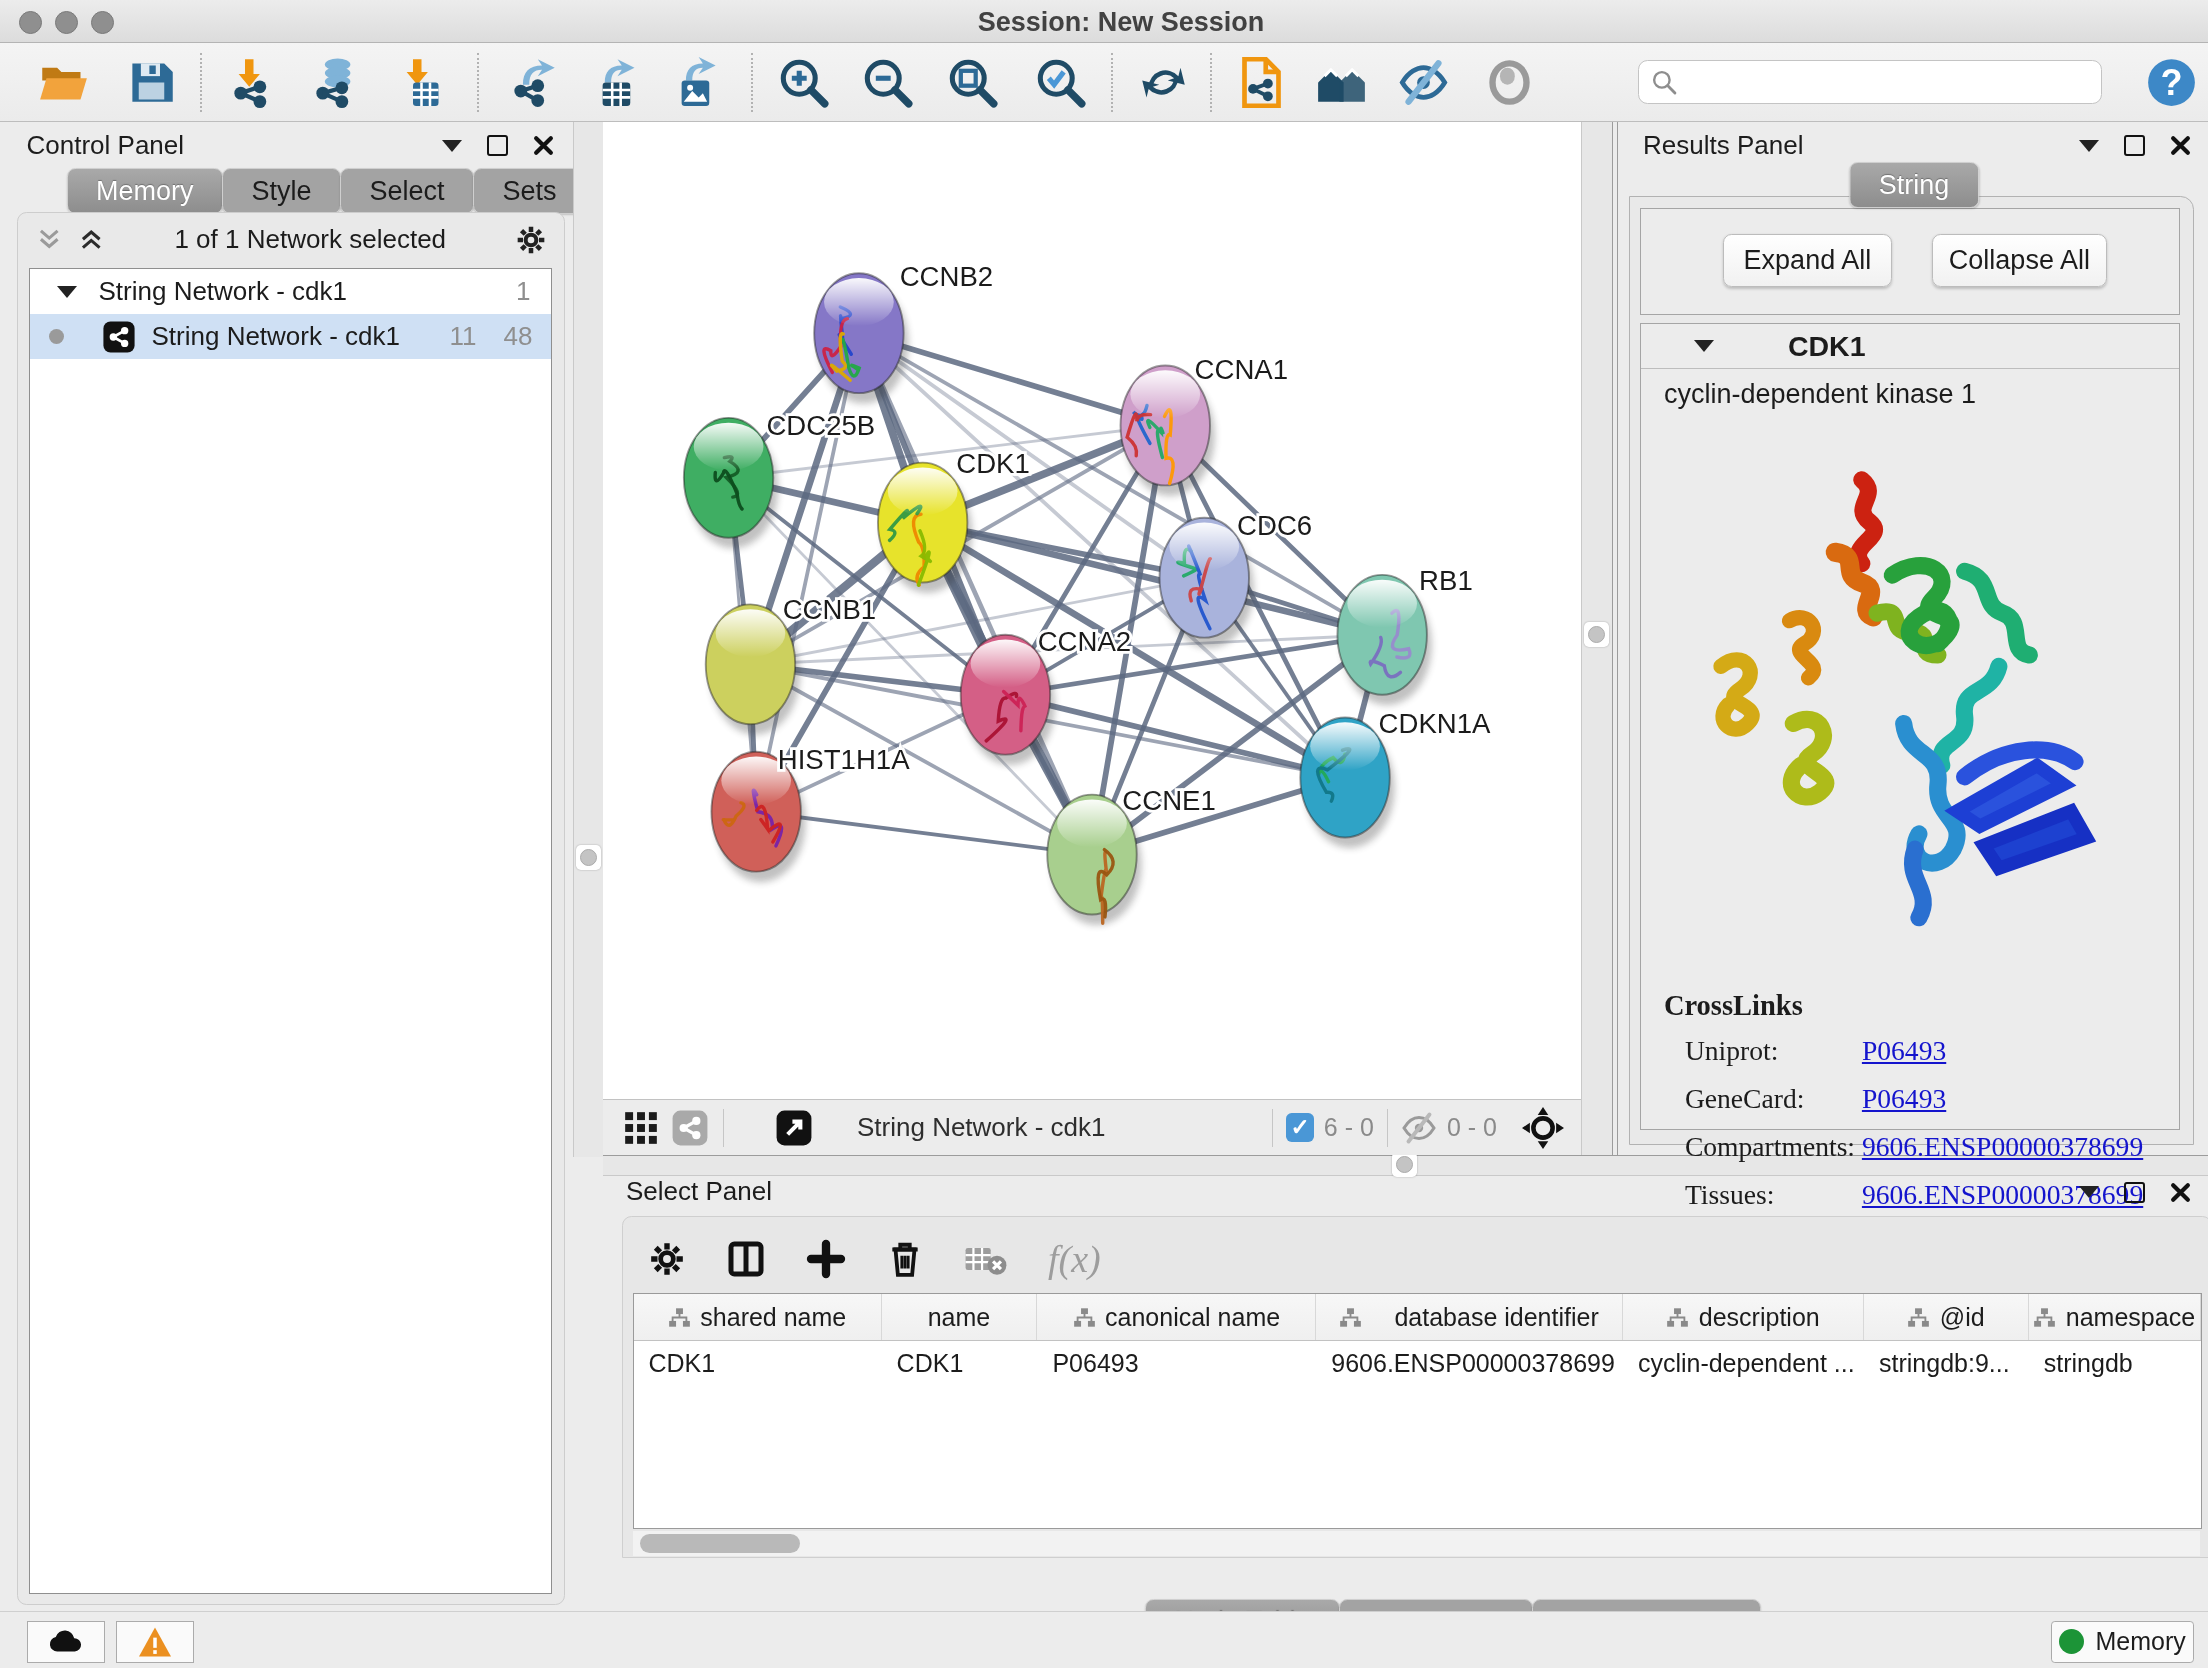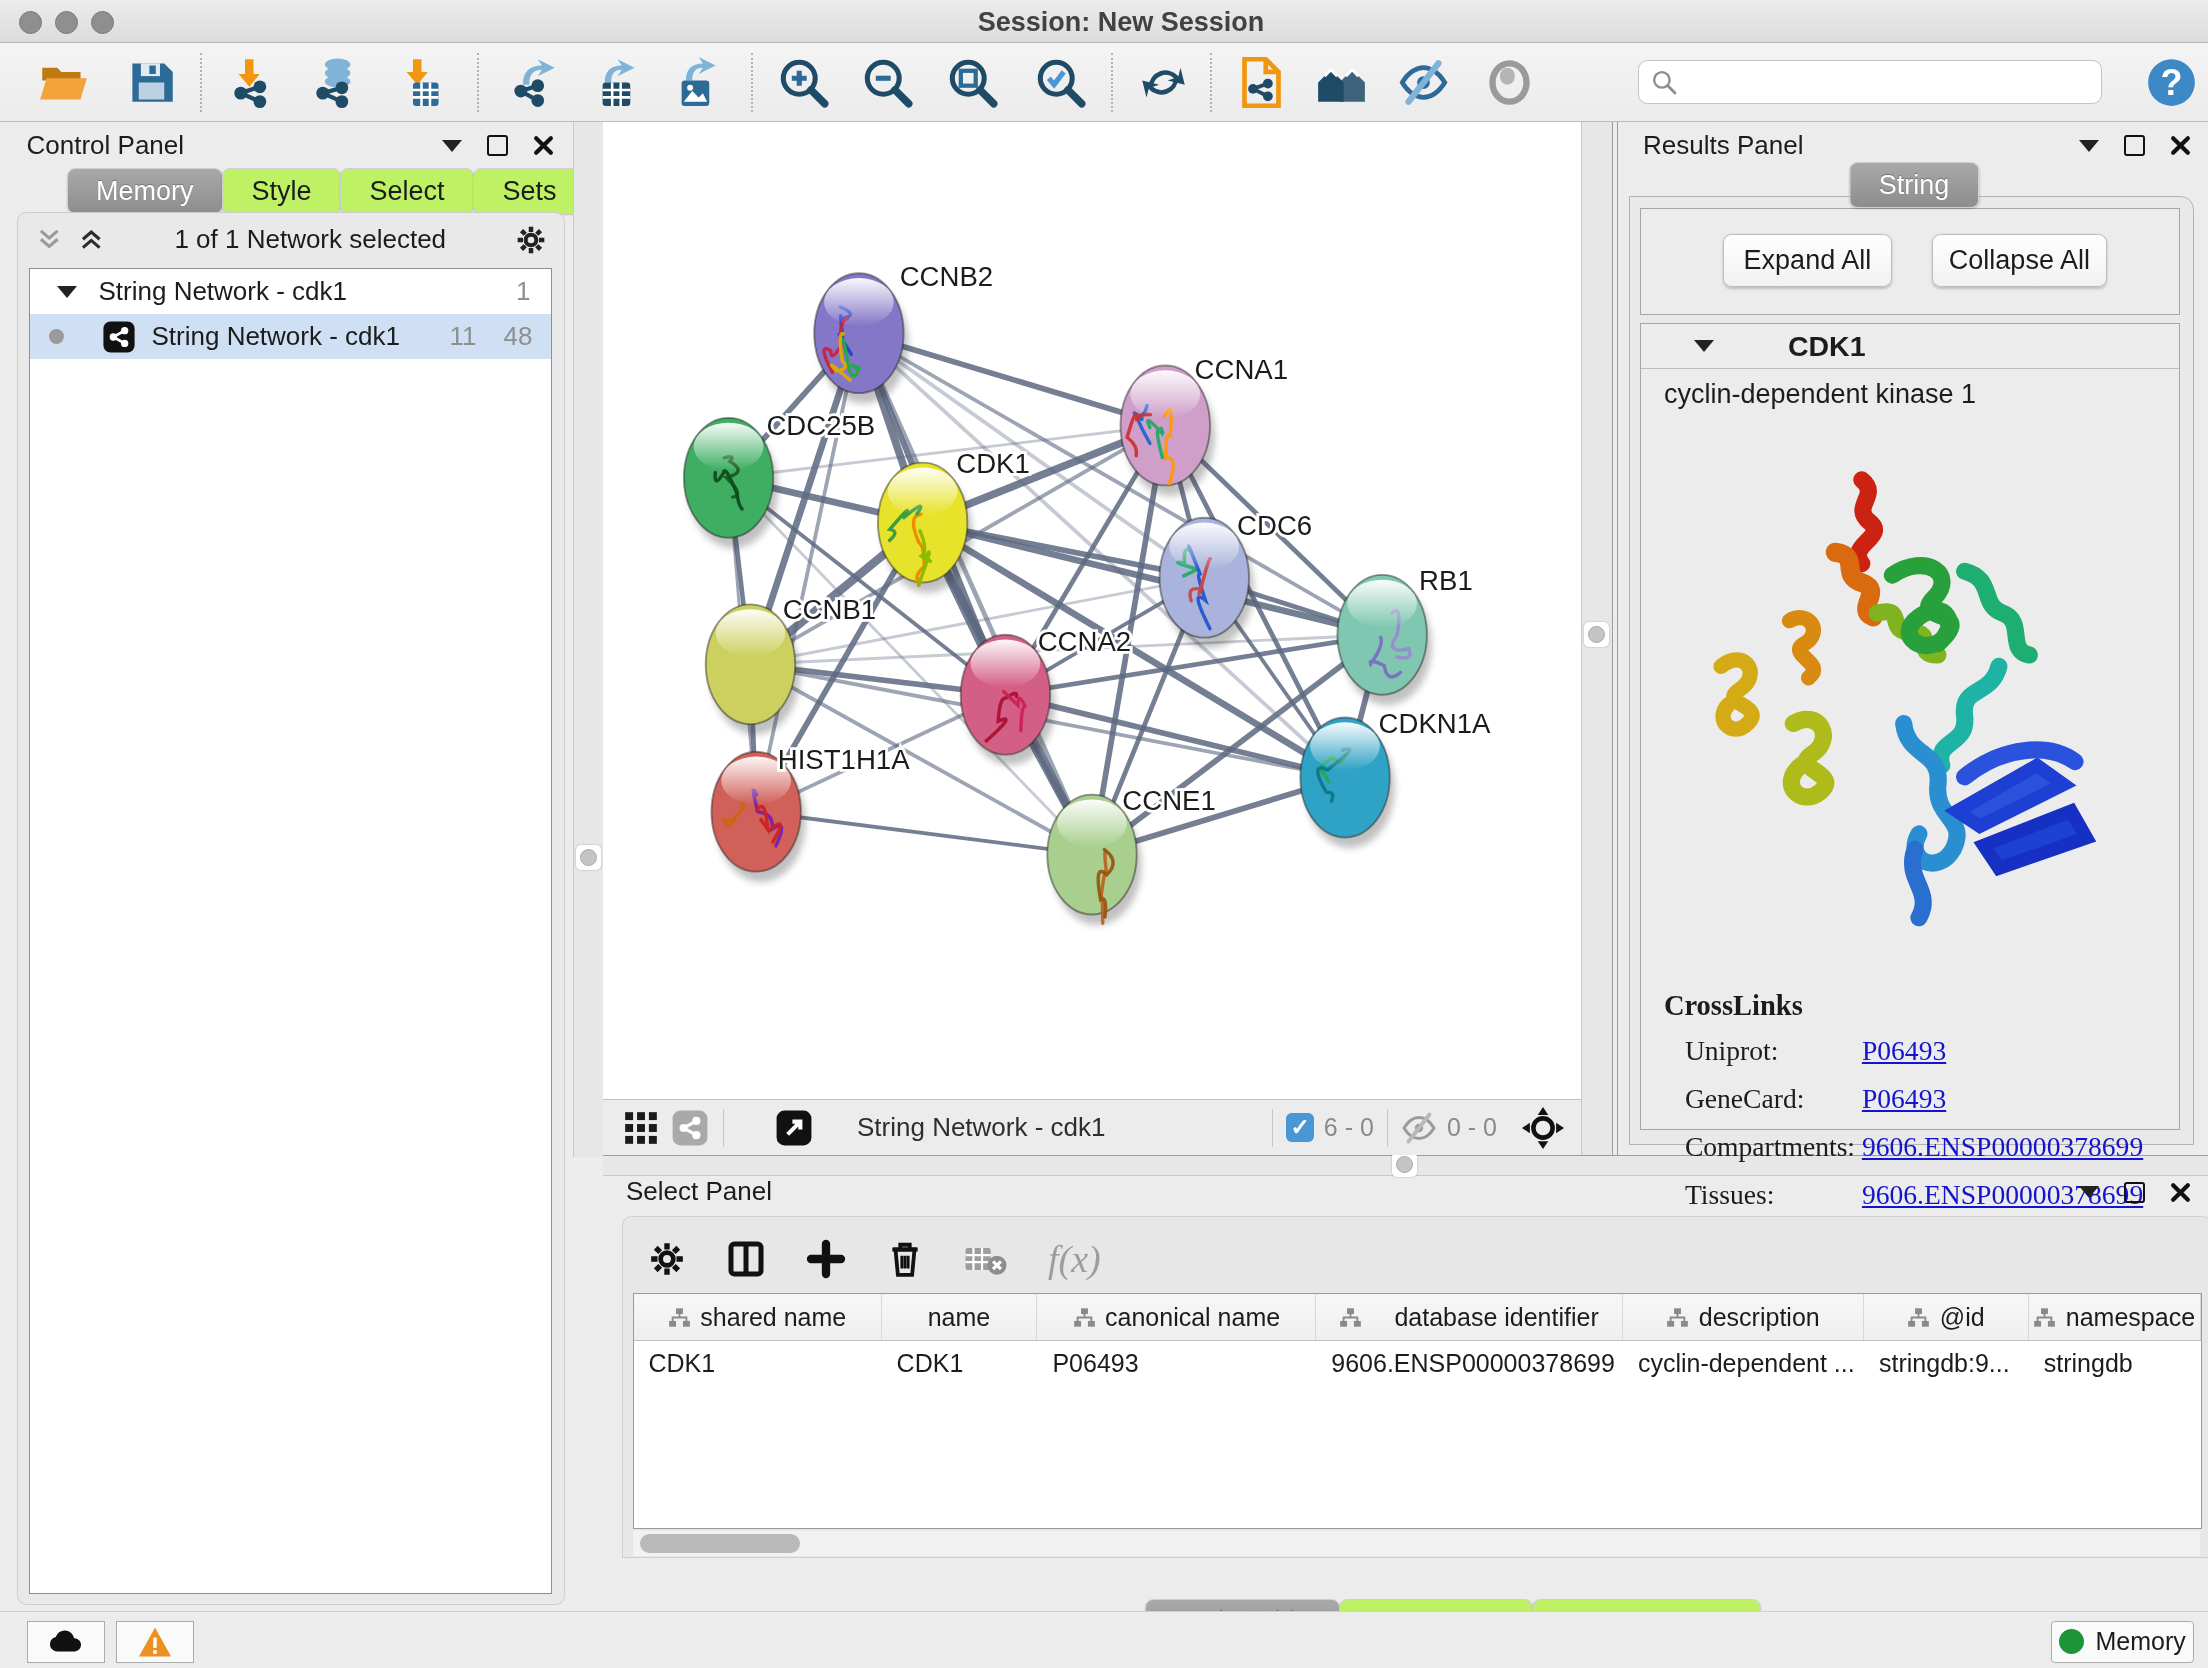--- a/index.html
+++ b/index.html
@@ -22,21 +22,21 @@
   #search-input{border:none;outline:none;font-size:25px;flex:1;background:transparent;font-family:"Liberation Sans",sans-serif;}
   
   .panel-title{font-size:26px;color:#1c1c1c;}
   .panel-ctrls{position:absolute;display:flex;align-items:center;gap:25px;}
   .tri-down{width:0;height:0;border-left:10.5px solid transparent;border-right:10.5px solid transparent;border-top:12.4px solid #222;}
   .float-box{width:17px;height:17px;border:2.9px solid #111;border-radius:2.9px;background:transparent;}
   
   #control-panel{position:absolute;left:9.5px;top:124px;width:563px;height:1484px;}
   #cp-title{position:absolute;left:17px;top:5.7px;}
   #control-tabs{position:absolute;left:57px;top:44px;display:flex;}
-  .tab{font-size:27px;padding:6.7px 28.5px;background:#bef264;border:1px solid #cfcfcf;
+  .tab{font-size:27px;padding:6.7px 28.5px;background:#a3a3a3;border:1px solid #cfcfcf;
     border-radius:8.6px;margin-right:-1px;box-shadow:0 1px 1.9px rgba(0,0,0,.18);cursor:pointer;white-space:nowrap;}
   .tab.sel{background:linear-gradient(#a9a9a9,#8d8d8d);color:#fff;text-shadow:0 -1px 1px rgba(0,0,0,.3);}
   #cp-box{position:absolute;left:7.6px;top:88px;width:546px;height:1391px;background:#e9e9e9;
     border:1px solid #cdcdcd;border-radius:9.5px;}
   #cp-status{position:absolute;left:0;top:0;width:100%;height:53px;display:flex;align-items:center;}
   #cp-status-label{flex:1;text-align:center;font-size:26px;}
   #cp-tree{position:absolute;left:11.4px;top:55px;width:521px;height:1324px;background:#fff;border:1.9px solid #8f8f8f;}
   .tree-row{position:relative;height:45px;display:flex;align-items:center;font-size:26px;}
   .tree-row.sel{background:#cfe0f4;}
   .tree-count{color:#8f8f8f;}

